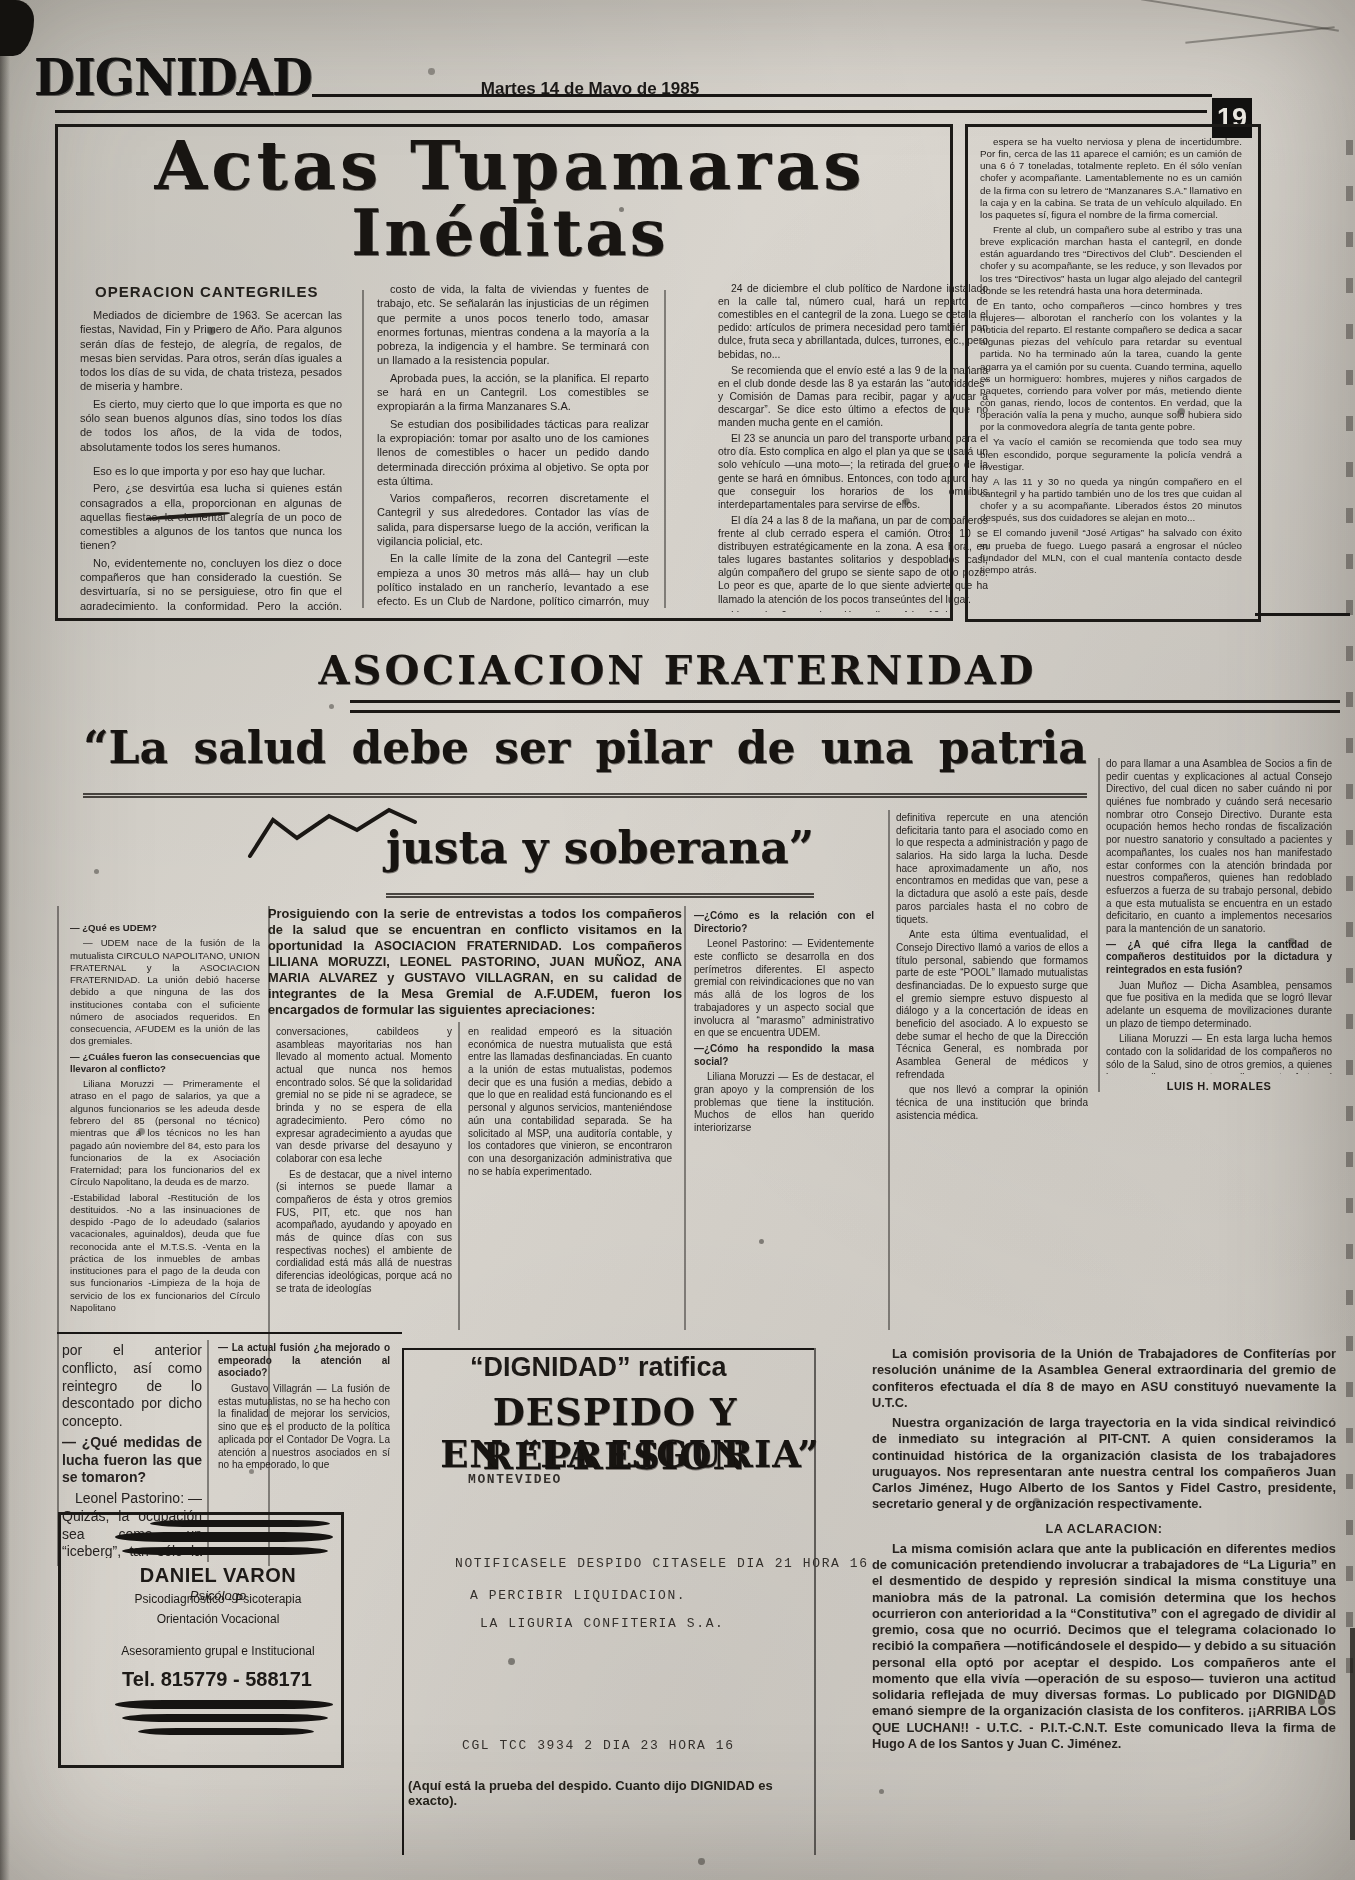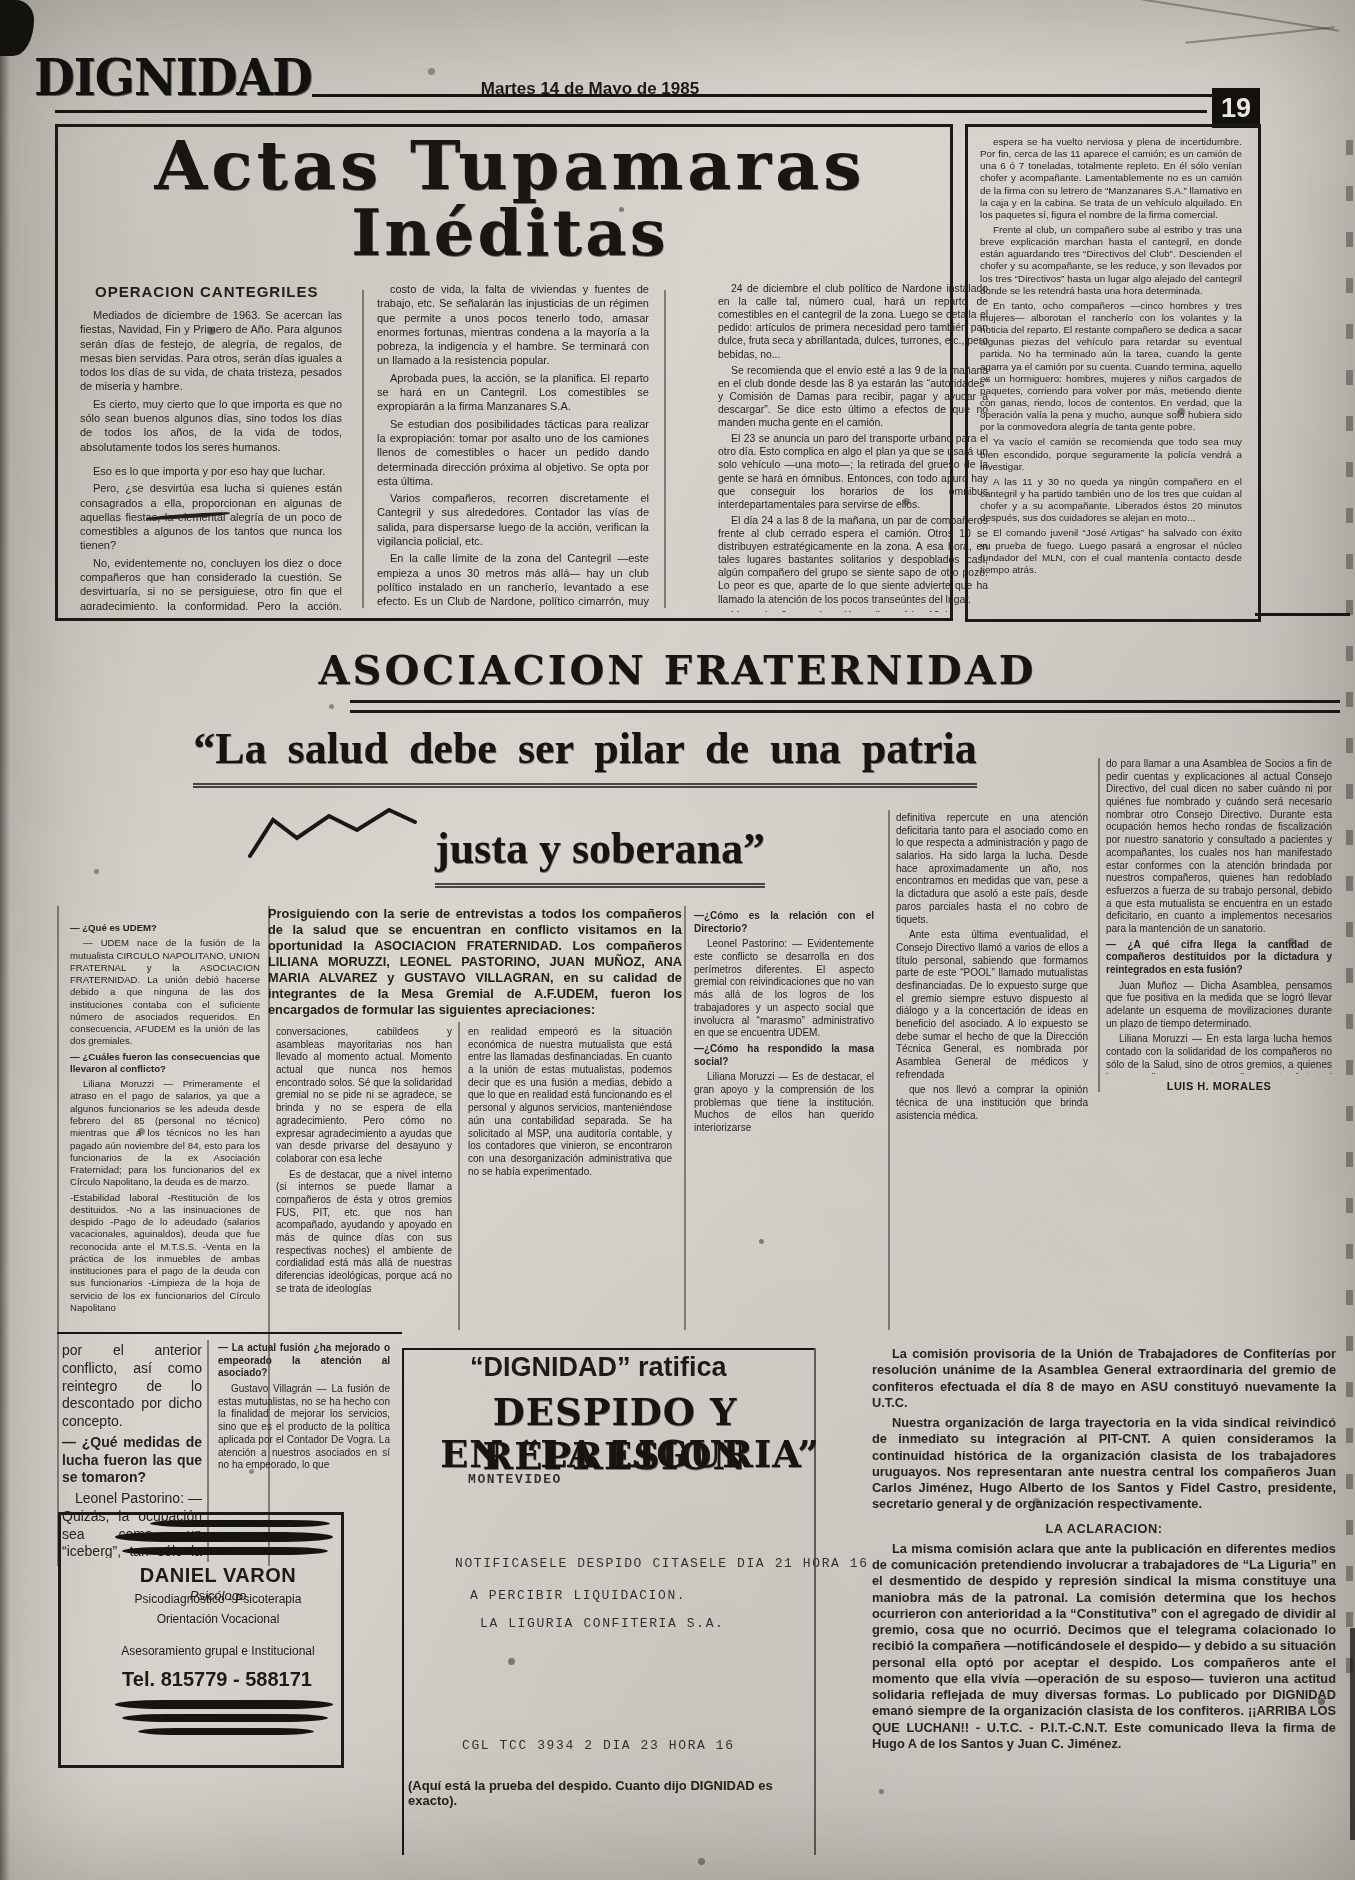--- a/index.html
+++ b/index.html
@@ -22,21 +22,21 @@
   .datebar{font-size:17px;font-weight:bold;color:#1b1917;text-align:center;}
   .badge{background:#121110;color:#e9e6df;font-weight:bold;font-size:27px;display:flex;align-items:center;justify-content:center;font-family:"Liberation Sans",sans-serif;}
   .headline{font-family:"DejaVu Serif",serif;font-weight:bold;color:#181512;text-align:center;line-height:.98;text-shadow:.6px .6px 0 rgba(15,12,10,.5);}
   .kicker{font-size:15px;font-weight:800;letter-spacing:1px;color:#23201c;}
   .col{position:absolute;text-align:justify;color:#262220;overflow:hidden;filter:blur(.22px);}
   .col p{margin:0 0 3px;text-indent:13px;}
   .col p.q{font-weight:bold;text-indent:0;}
   .col p.nb{text-indent:0;}
   .serifhead{font-family:"DejaVu Serif",serif;font-weight:bold;color:#171411;text-align:center;text-shadow:.5px .5px 0 rgba(15,12,10,.45);}
   .quote{font-family:"DejaVu Serif",serif;font-weight:bold;color:#171411;text-align:center;text-shadow:.6px .6px 0 rgba(15,12,10,.5);}
-  .quote .ul{border-bottom:5px double rgba(25,21,17,.75);padding-bottom:10px;font-family:Liberation Serif, serif;}
+  .quote .ul{border-bottom:5px double rgba(25,21,17,.75);padding-bottom:20px;}
   .intro{font-weight:bold;text-align:justify;color:#242019;line-height:1.25;filter:blur(.2px);}
   .tele{position:absolute;font-family:"Liberation Mono","DejaVu Sans Mono",monospace;font-size:13px;letter-spacing:1.6px;color:#34302c;white-space:nowrap;filter:blur(.15px);}
   .utc{position:absolute;text-align:justify;font-weight:bold;color:#27231f;filter:blur(.18px);}
   .utc p{margin:0 0 4px;text-indent:20px;}
   .utc .subhead{text-align:center;text-indent:0;margin:8px 0 4px;letter-spacing:.5px;}
   .bar{position:absolute;background:#161412;border-radius:45% 45% 45% 45%/100% 100% 100% 100%;}
   .adtxt{position:absolute;text-align:center;color:#1d1a17;}
   .speckles{position:absolute;left:0;top:0;width:3px;height:3px;background:transparent;border-radius:50%;
     box-shadow:210px 330px 0 2px rgba(25,22,18,.5),620px 208px 0 1px rgba(25,22,18,.45),
     905px 500px 0 2px rgba(25,22,18,.4),330px 705px 0 1px rgba(25,22,18,.4),
@@ -66,21 +66,21 @@
   <div class="edge-bar"></div>
   <div class="speckles"></div>
   <div class="scratch" style="left:1140px;top:14px;width:200px;transform:rotate(9deg);"></div>
   <div class="scratch" style="left:1185px;top:34px;width:150px;transform:rotate(-6deg);"></div>
   <div class="stray"></div>
 
   <div class="abs masthead" style="left:34px;top:50px;">DIGNIDAD</div>
   <div class="rule" style="left:312px;top:94px;width:900px;height:3px;"></div>
   <div class="abs datebar" style="left:440px;top:79px;width:300px;">Martes 14 de Mayo de 1985</div>
   <div class="rule" style="left:55px;top:110px;width:1152px;height:3px;"></div>
-  <div class="abs badge" style="left:1212px;top:88px;width:48px;height:40px;">19</div>
+  <div class="abs badge" style="left:1212px;top:98px;width:40px;height:40px;">19</div>
 
   <div class="box" style="left:55px;top:124px;width:892px;height:491px;"></div>
   <div class="abs headline" style="left:80px;top:132px;width:860px;font-size:68px;letter-spacing:4px;">Actas Tupamaras</div>
   <div class="abs headline" style="left:80px;top:202px;width:860px;font-size:64px;letter-spacing:3px;">Inéditas</div>
   <div class="abs kicker" style="left:95px;top:283px;">OPERACION CANTEGRILES</div>
 
   <div class="col" style="left:80px;top:308px;width:262px;height:302px;font-size:11px;line-height:1.3;">
     <p>Mediados de diciembre de 1963. Se acercan las fiestas, Navidad, Fin y Primero de Año. Para algunos serán días de festejo, de alegría, de regalos, de mesas bien servidas. Para otros, serán días iguales a todos los días de su vida, de chata tristeza, pesados de miseria y hambre.</p>
     <p>Es cierto, muy cierto que lo que importa es que no sólo sean buenos algunos días, sino todos los días de todos los años, de la vida de todos, absolutamente todos los seres humanos.</p>
     <p style="margin-top:10px;">Eso es lo que importa y por eso hay que luchar.</p>

